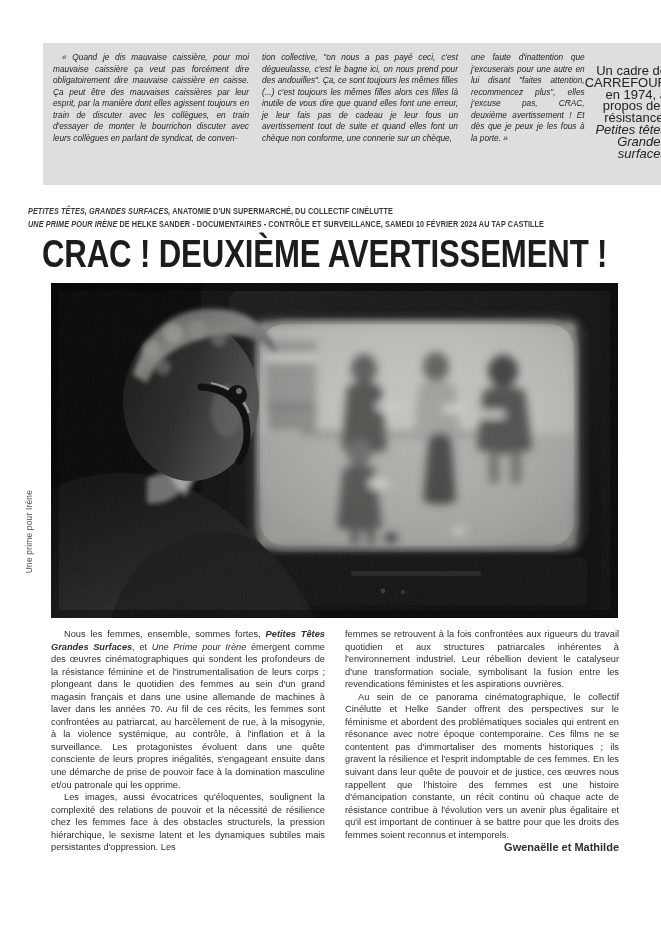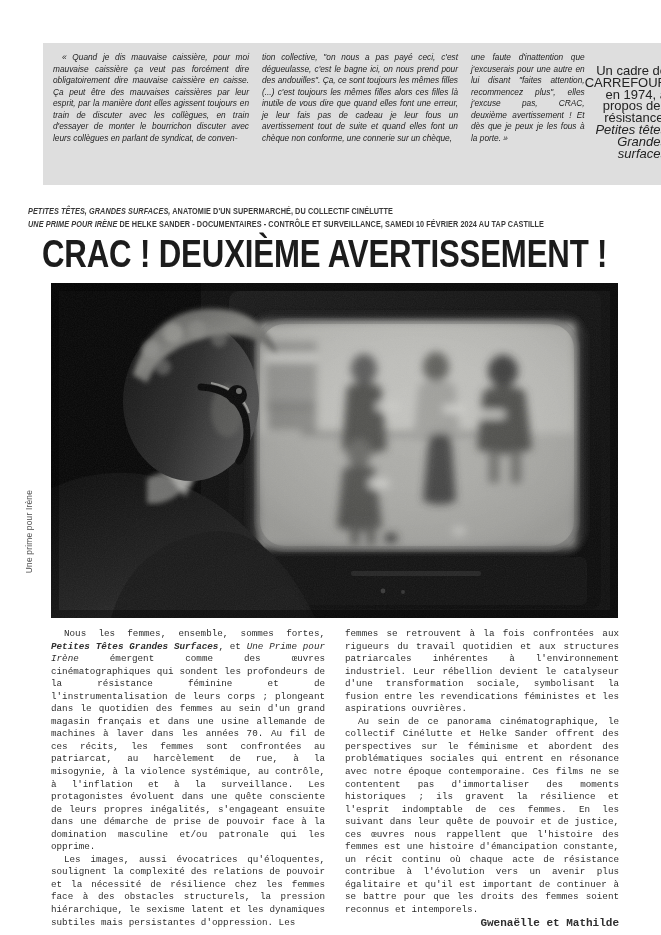--- a/index.html
+++ b/index.html
@@ -124,21 +124,20 @@
     display: flex;
     gap: 20px;
   }
   .body-col {
     flex: 1 1 0;
     font-size: 9.25px;
     line-height: 12.55px;
     text-align: justify;
     text-justify: inter-word;
     color: #2e2e2e;
-    font-family: Liberation Mono, monospace;
   }
   .body-col p {
     margin: 0;
     text-indent: 13px;
   }
   .body-col p.noindent { text-indent: 0; }
   .body-col em { font-style: italic; font-weight: bold; }
   .body-col em.plain { font-weight: normal; }
   .signature {
     margin-top: 2px;

